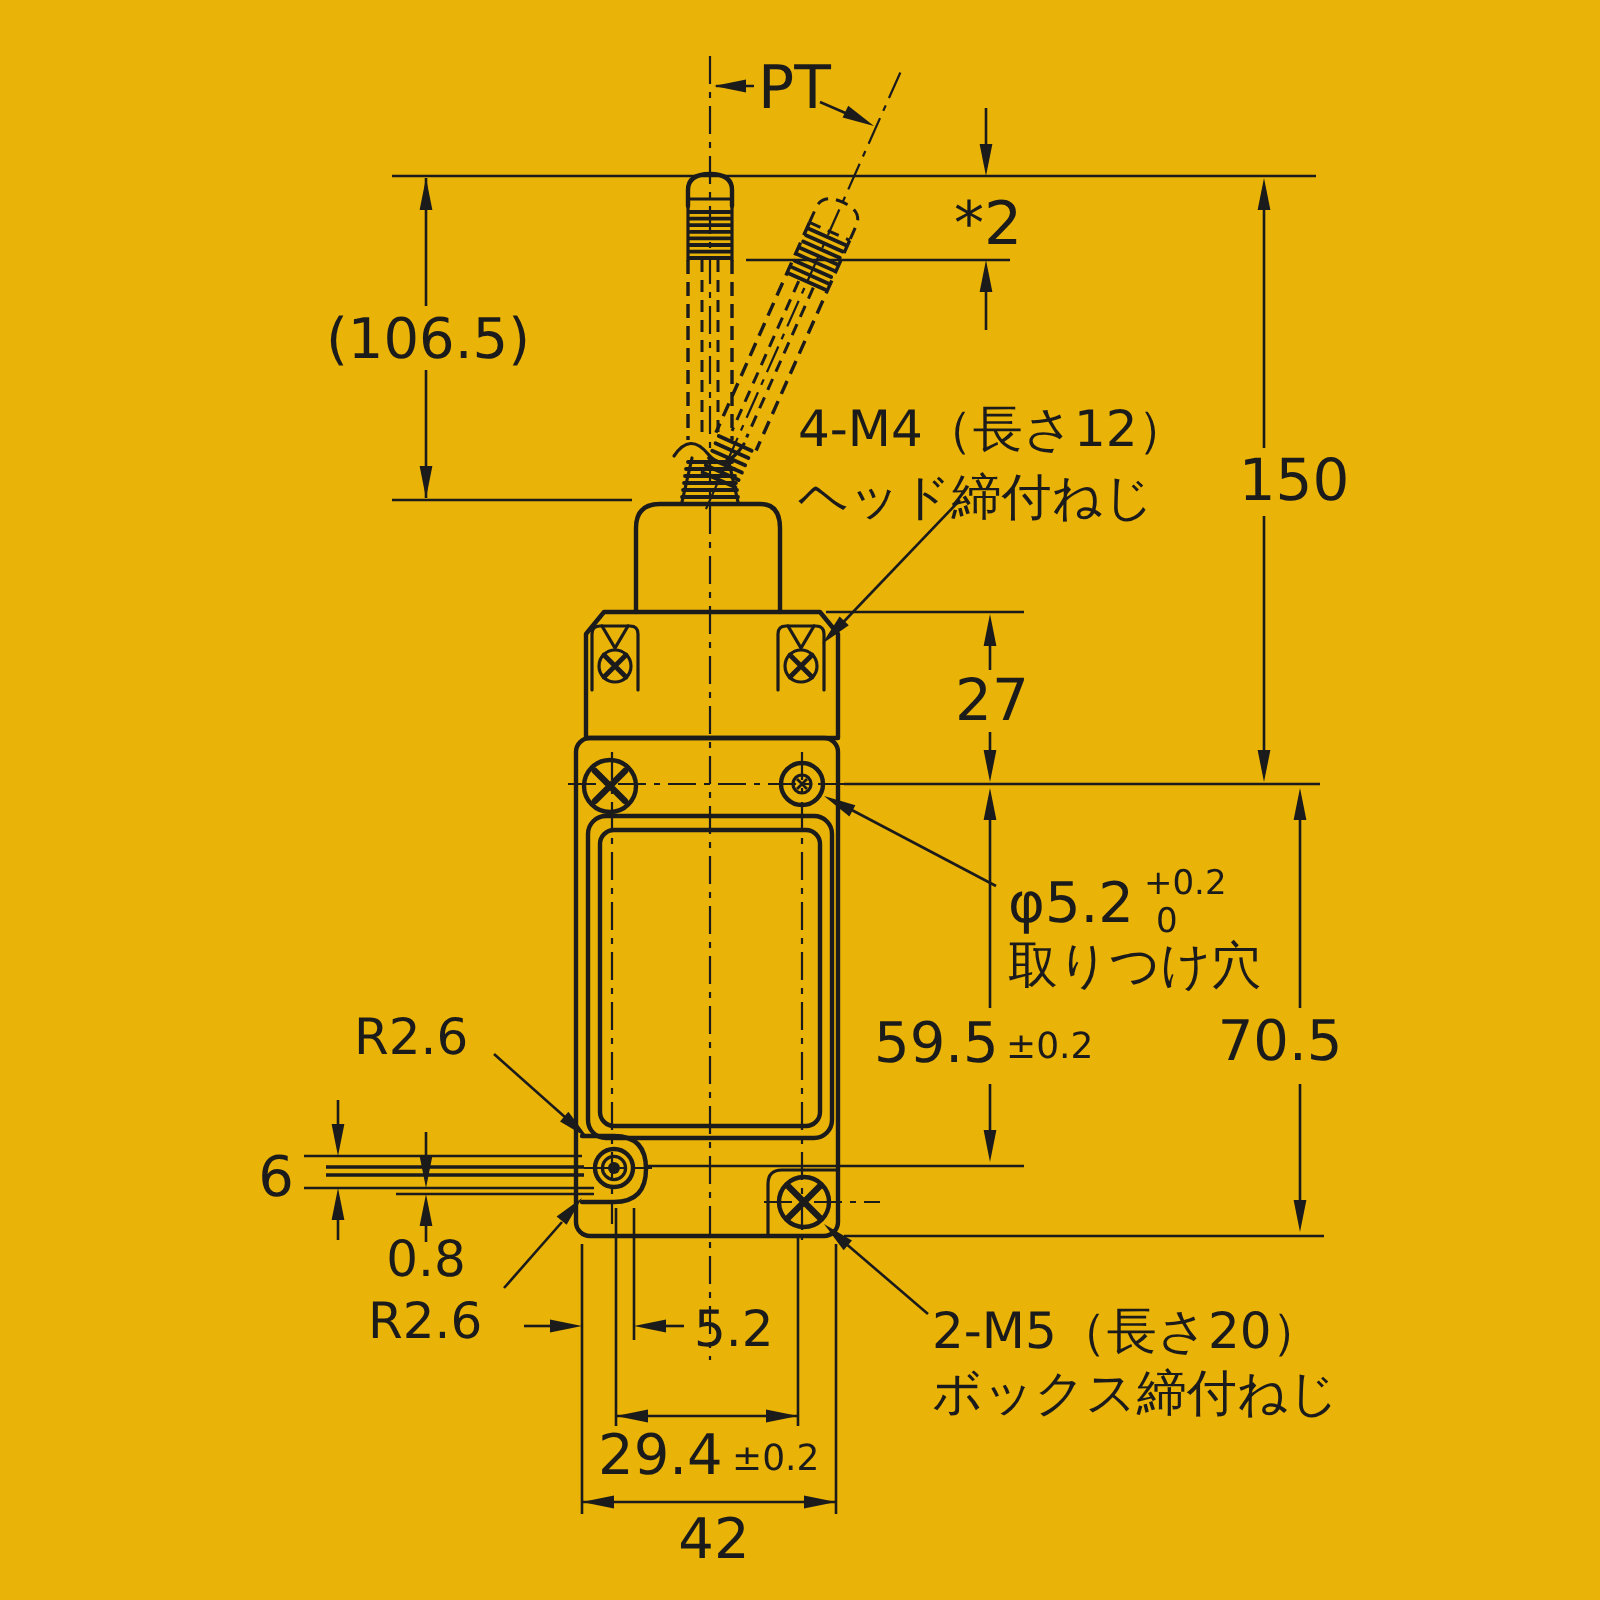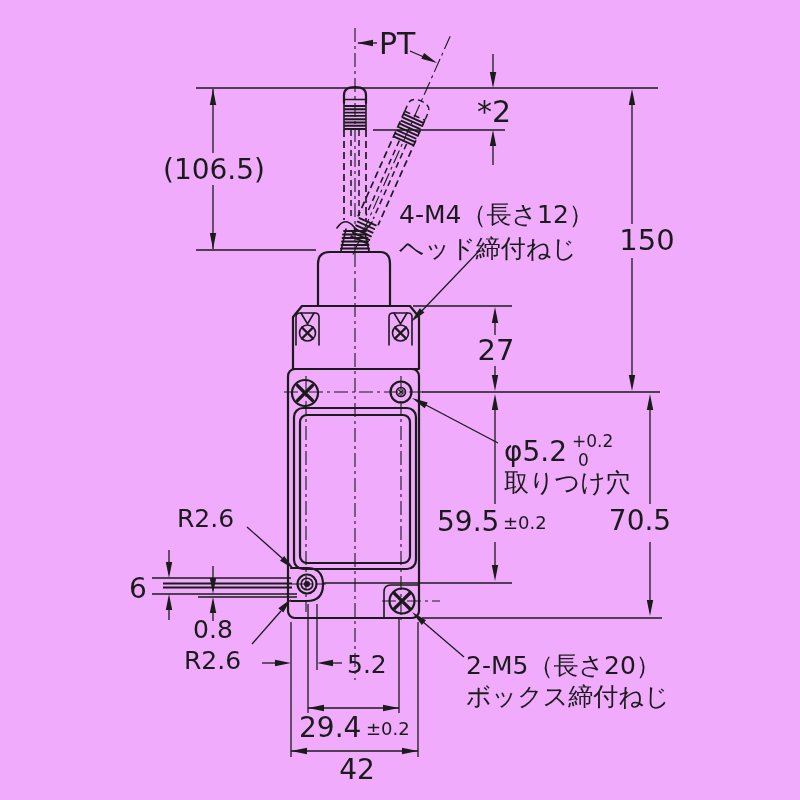--- a/index.html
+++ b/index.html
@@ -1,16 +1,16 @@
 <!DOCTYPE html>
 <html><head>
 <meta charset="utf-8">
 <style>
   html,body{margin:0;padding:0;background:#f3f3f3;}
-  .stage{width:800px;height:800px;background:#f0abfc;position:relative;margin:0 auto;overflow:hidden;}
+  .stage{width:800px;height:800px;background:#eab308;position:relative;margin:0 auto;overflow:hidden;}
   svg{display:block;}
   text{font-family:"DejaVu Sans","Liberation Sans",sans-serif;fill:#1b1b1b;}
   .obj{stroke:#1b1b1b;fill:none;stroke-width:2.2;stroke-linejoin:round;stroke-linecap:round;}
   .obj-thin{stroke:#1b1b1b;fill:none;stroke-width:1.6;stroke-linecap:round;}
   .coil{stroke:#1b1b1b;fill:none;stroke-width:1.9;stroke-linecap:round;}
   .dim{stroke:#1b1b1b;fill:none;stroke-width:1.3;}
   .cl{stroke:#1b1b1b;fill:none;stroke-width:1.1;stroke-dasharray:14 4 3 4;}
   .ah{fill:#1b1b1b;stroke:none;}
   .dash{stroke:#1b1b1b;fill:none;stroke-width:1.7;stroke-dasharray:7 4;}
   .dash2{stroke:#1b1b1b;fill:none;stroke-width:1.5;stroke-dasharray:6 4;}

